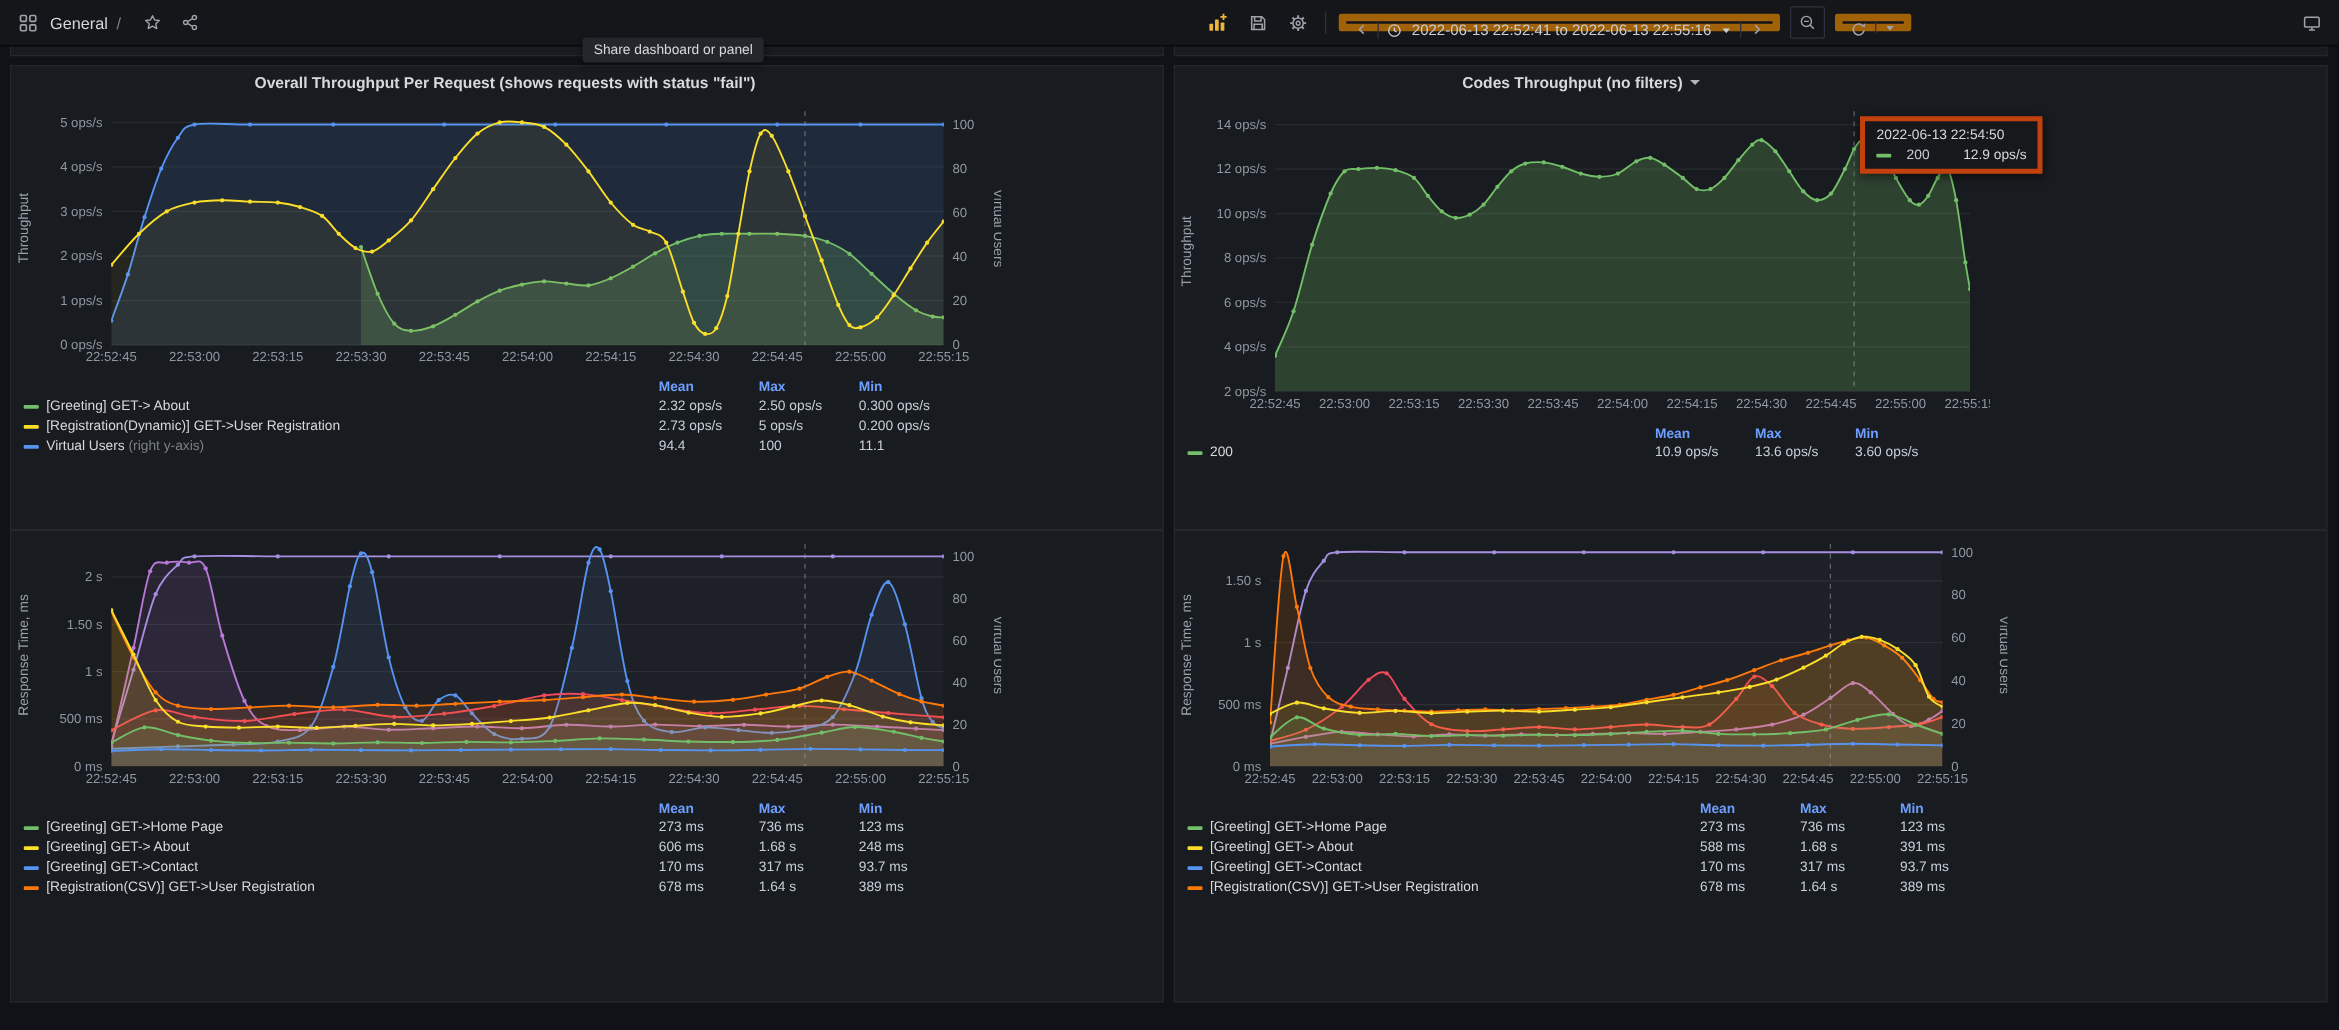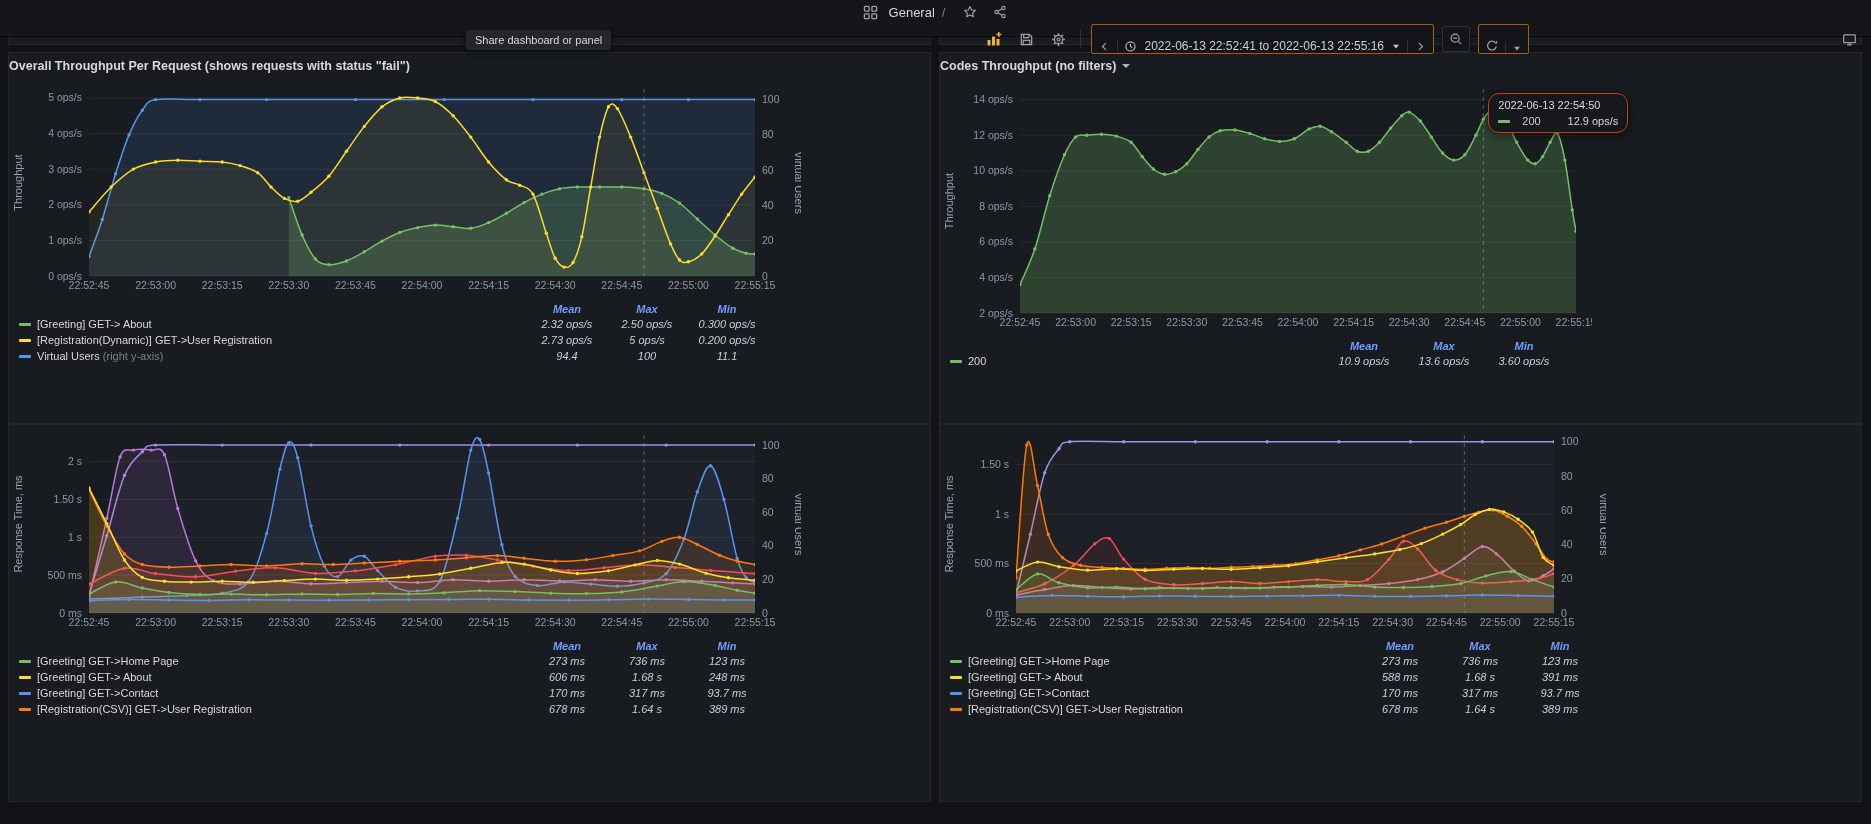--- a/index.html
+++ b/index.html
@@ -1,68 +1,68 @@
 <!DOCTYPE html>
 <html><head>
 <meta charset="utf-8">
 <style>
   html,body{margin:0;padding:0;background:#0d0e12;}
   .app{position:relative;width:1871px;height:824px;overflow:hidden;background:#111217;
        font-family:"Liberation Sans","DejaVu Sans",sans-serif;color:#d8d9da;}
   
   .navbar{height:36px;display:flex;align-items:center;padding:0 10px;background:#15161a;
-          border-bottom:1px solid #080809;position:relative;z-index:3;flex-direction:column;}
+          border-bottom:1px solid #080809;position:relative;z-index:3;}
   .nav-left{display:flex;align-items:center;gap:6px;}
   .breadcrumb{font-size:13px;display:flex;align-items:center;white-space:nowrap;}
   .crumb-sep{color:#7b8087;margin:0 7px;}
   .crumb-root,.crumb-title{color:#d8d9da;cursor:pointer;}
   .icon-btn{min-width:24px;height:24px;display:inline-flex;align-items:center;justify-content:center;
             color:#9da2ab;cursor:pointer;border-radius:2px;flex:none;}
   .icon-btn.orange{color:#e9b53b;}
   .nav-right{display:flex;align-items:center;gap:8px;margin-left:auto;}
   .nav-divider{width:1px;height:18px;background:#2e323a;margin:0 2px;}
-  .time-group{display:flex;align-items:flex-end;border:1px solid #a16207;border-radius:2px;
-              background:#141519;height:30px;box-sizing:border-box;}
+  .time-group{display:flex;align-items:flex-start;border:6px solid #a16207;border-radius:2px;
+              background:#141519;height:14px;box-sizing:border-box;}
   .tg-btn{display:flex;align-items:center;padding:0 6px;color:#9da2ab;cursor:pointer;}
   .tg-btn + .tg-btn{border-left:1px solid #2e323a;}
   .time-text{font-size:12px;color:#c7d0d9;gap:7px;}
   .boxed{border:1px solid #2e323a;border-radius:2px;background:#141519;width:28px;height:26px;box-sizing:border-box;}
   .kiosk{margin-left:300px;}
   
   .share-tooltip{position:absolute;top:30px;left:466px;background:#24262c;color:#d8d9da;font-size:11px;
                  padding:4px 9px;border-radius:3px;z-index:9;box-shadow:0 2px 6px rgba(0,0,0,.45);white-space:nowrap;}
   
   .content{position:absolute;top:36px;left:8px;right:9px;}
   .sliver-row{display:grid;grid-template-columns:1fr 1fr;gap:8px;height:9px;margin-bottom:7px;}
   .sliver{background:#181b1f;border:1px solid #25272e;border-top:none;}
   .row{display:grid;grid-template-columns:1fr 1fr;gap:8px;}
   .panel{background:#181b1f;border:1px solid #25272e;position:relative;display:flex;flex-direction:column;box-sizing:border-box;}
   .row.top .panel{height:372px;}
   .row.bottom .panel{height:378px;}
-  .panel-title{height:26px;display:flex;align-items:center;justify-content:flex-start;gap:6px;
+  .panel-title{height:26px;display:flex;align-items:center;justify-content:center;gap:6px;
                font-size:12.5px;font-weight:700;color:#d8d9da;cursor:pointer;white-space:nowrap;}
   .title-caret{width:0;height:0;border-left:4px solid transparent;border-right:4px solid transparent;
                border-top:4px solid #aeb4bc;display:inline-block;}
   .chart{position:relative;margin-left:2px;flex:none;}
   .tick{font-size:10.5px;fill:#8f98a3;}
   .axis{font-size:11px;fill:#99a1ac;}
   
   .legend{margin:3px 0 0 10px;font-size:11px;}
   .lrow{display:flex;align-items:center;height:16px;cursor:pointer;}
   .lrow.lhead{cursor:default;height:15px;}
   .lmark{width:12px;height:3px;border-radius:1px;margin-right:6px;flex:none;display:inline-block;}
   .llabel{flex:1;color:#d8d9da;white-space:nowrap;overflow:hidden;}
   .lnote{color:#7b8087;}
-  .lval{width:80px;text-align:center;color:#c7d0d9;flex:none;font-style:italic;}
+  .lval{width:80px;text-align:left;color:#c7d0d9;flex:none;}
   .lhead .lval{color:#6e9fff;font-weight:700;}
   
   .section-header{display:flex;align-items:center;gap:6px;height:24px;margin:1px 0 1px 2px;
                   font-size:13px;font-weight:700;color:#d8d9da;cursor:pointer;}
   
-  .graph-tooltip{position:absolute;background:#17181c;border:1px solid #c2410c;border-radius:11px;
+  .graph-tooltip{position:absolute;background:#17181c;border:4px solid #c2410c;border-radius:0;
                  padding:5px 9px;font-size:11px;box-shadow:0 2px 8px rgba(0,0,0,.55);white-space:nowrap;z-index:5;min-width:120px;}
   .gt-time{color:#d8d9da;margin-bottom:4px;}
   .gt-row{display:flex;align-items:center;gap:6px;color:#c7d0d9;}
   .gt-val{margin-left:auto;padding-left:16px;color:#d8d9da;}
 </style>
 </head>
 <body>
 
 <div class="app">
 

